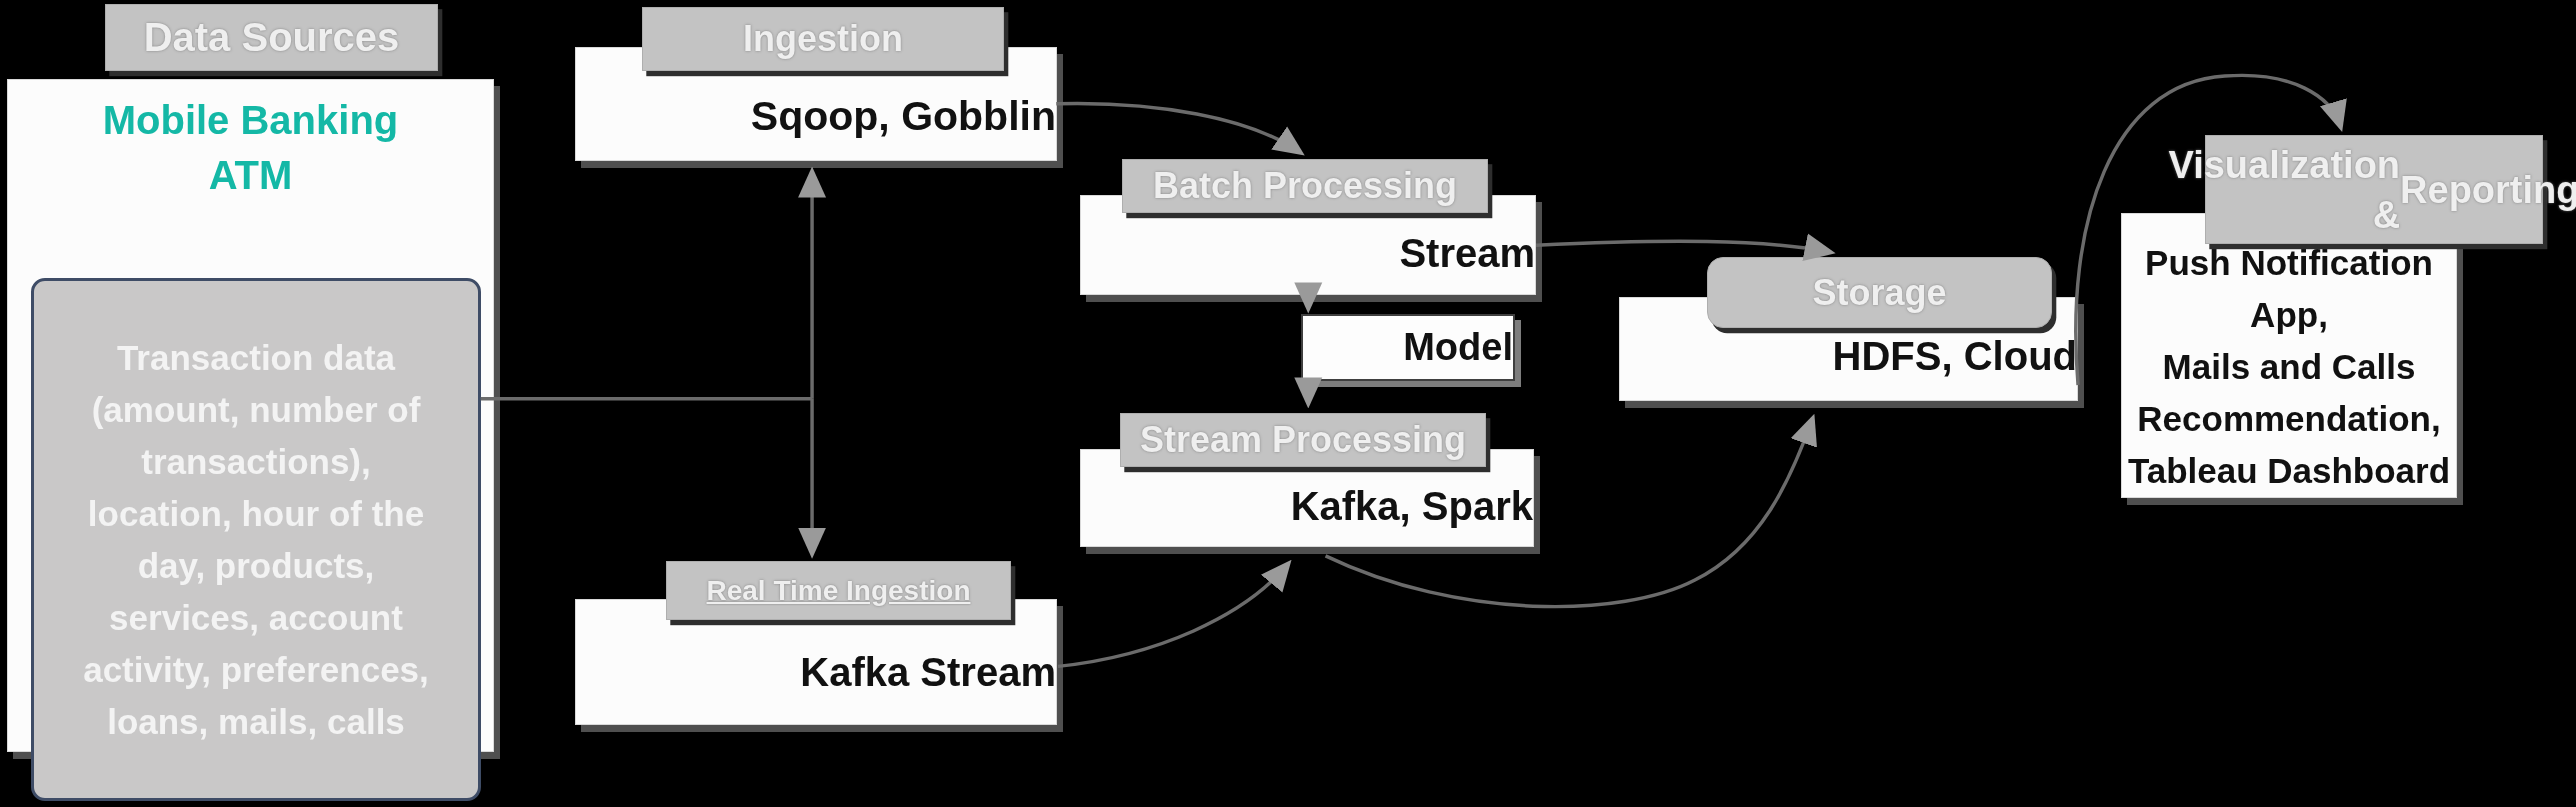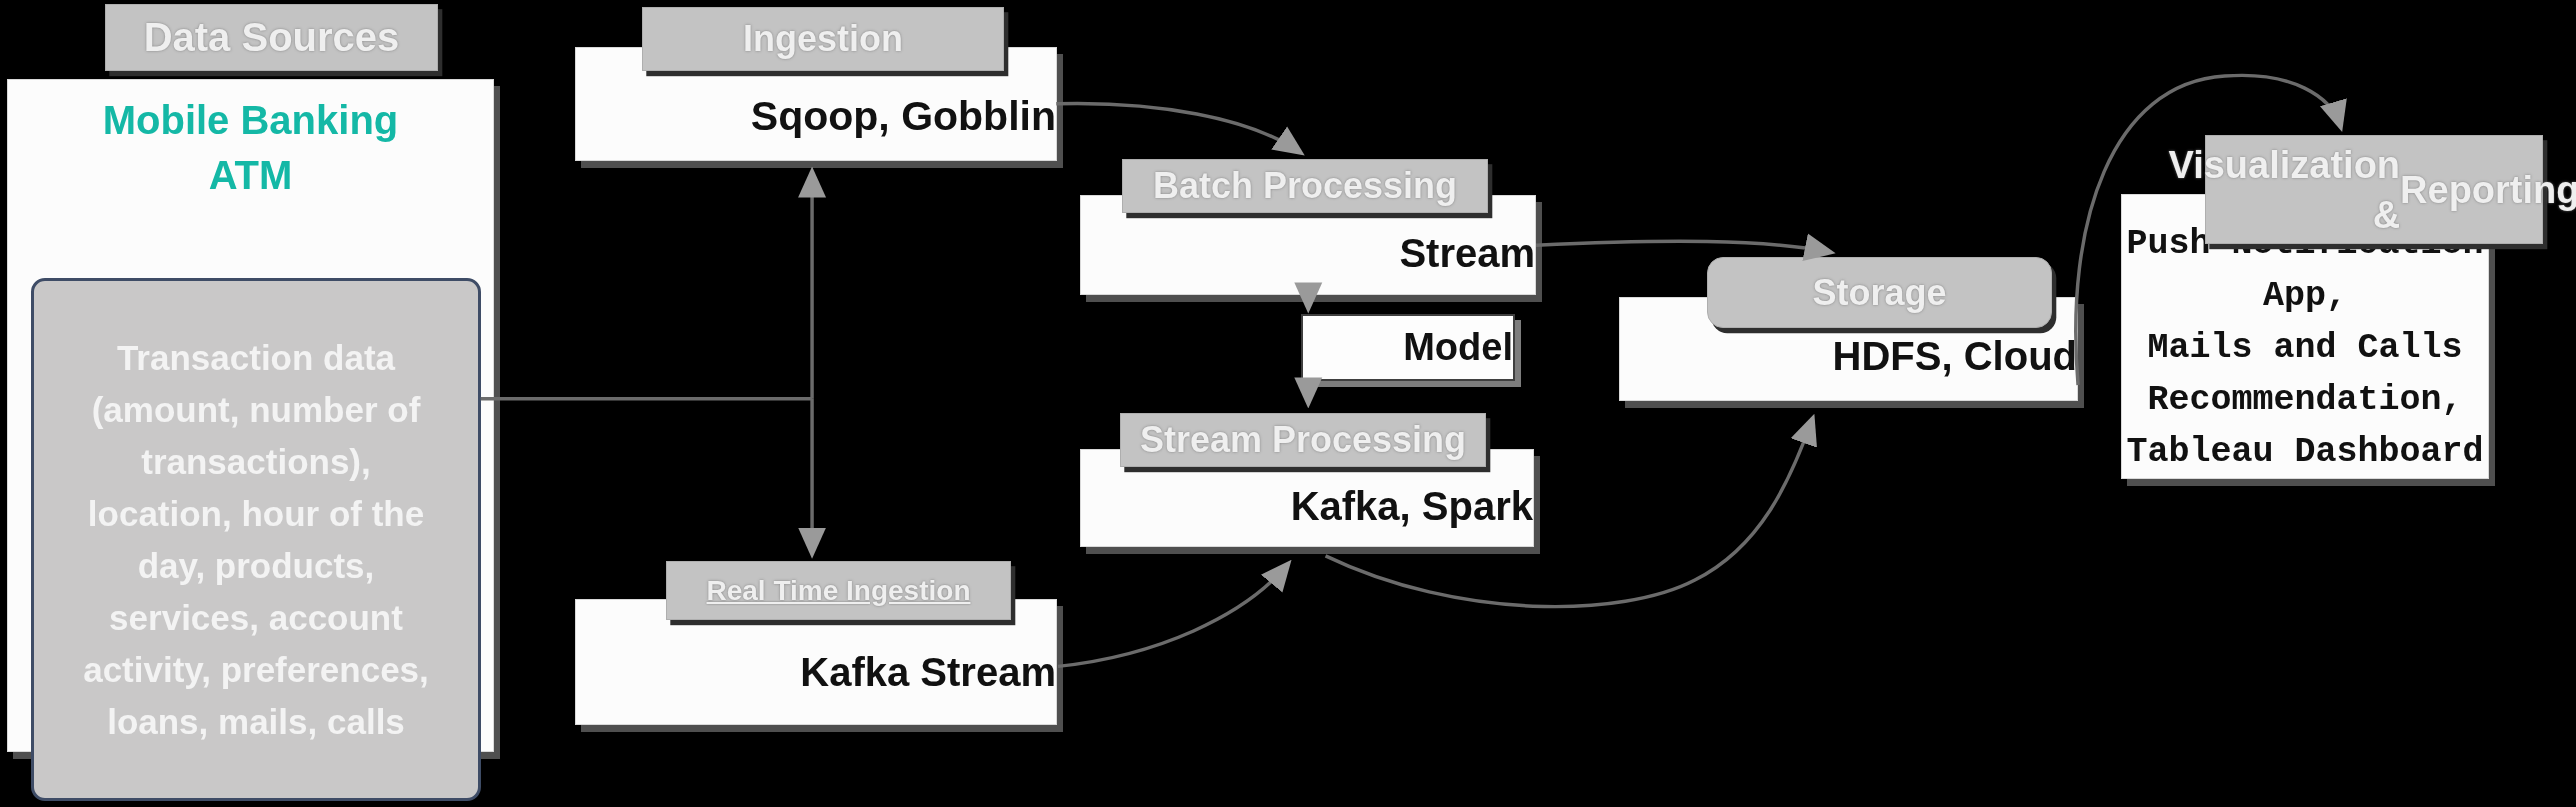--- a/index.html
+++ b/index.html
@@ -118,21 +118,21 @@
     <span>Real Time Ingestion</span>
   </div>
   <div class="wbox" style="left:575px;top:599px;width:482px;height:126px;padding-top:21px;">
     <span>Kafka Stream</span>
   </div>
 
   <div class="hdr two-line" style="left:2162px;top:135px;width:338px;height:109px;font-size:38px;">
     <span>Visualization &amp;</span>
     <span>Reporting</span>
   </div>
-  <div class="wbox stack" style="left:2121px;top:194px;width:368px;height:285px;padding-top:40px;font-size:35px;line-height:52px;font-family:Liberation Mono, monospace;">
+  <div class="wbox stack" style="left:2121px;top:213px;width:336px;height:285px;padding-top:40px;font-size:35px;line-height:52px;">
     <div>Push Notification App,</div>
     <div>Mails and Calls</div>
     <div>Recommendation,</div>
     <div>Tableau Dashboard</div>
   </div>
 
 </div>
 
 
 </body></html>

